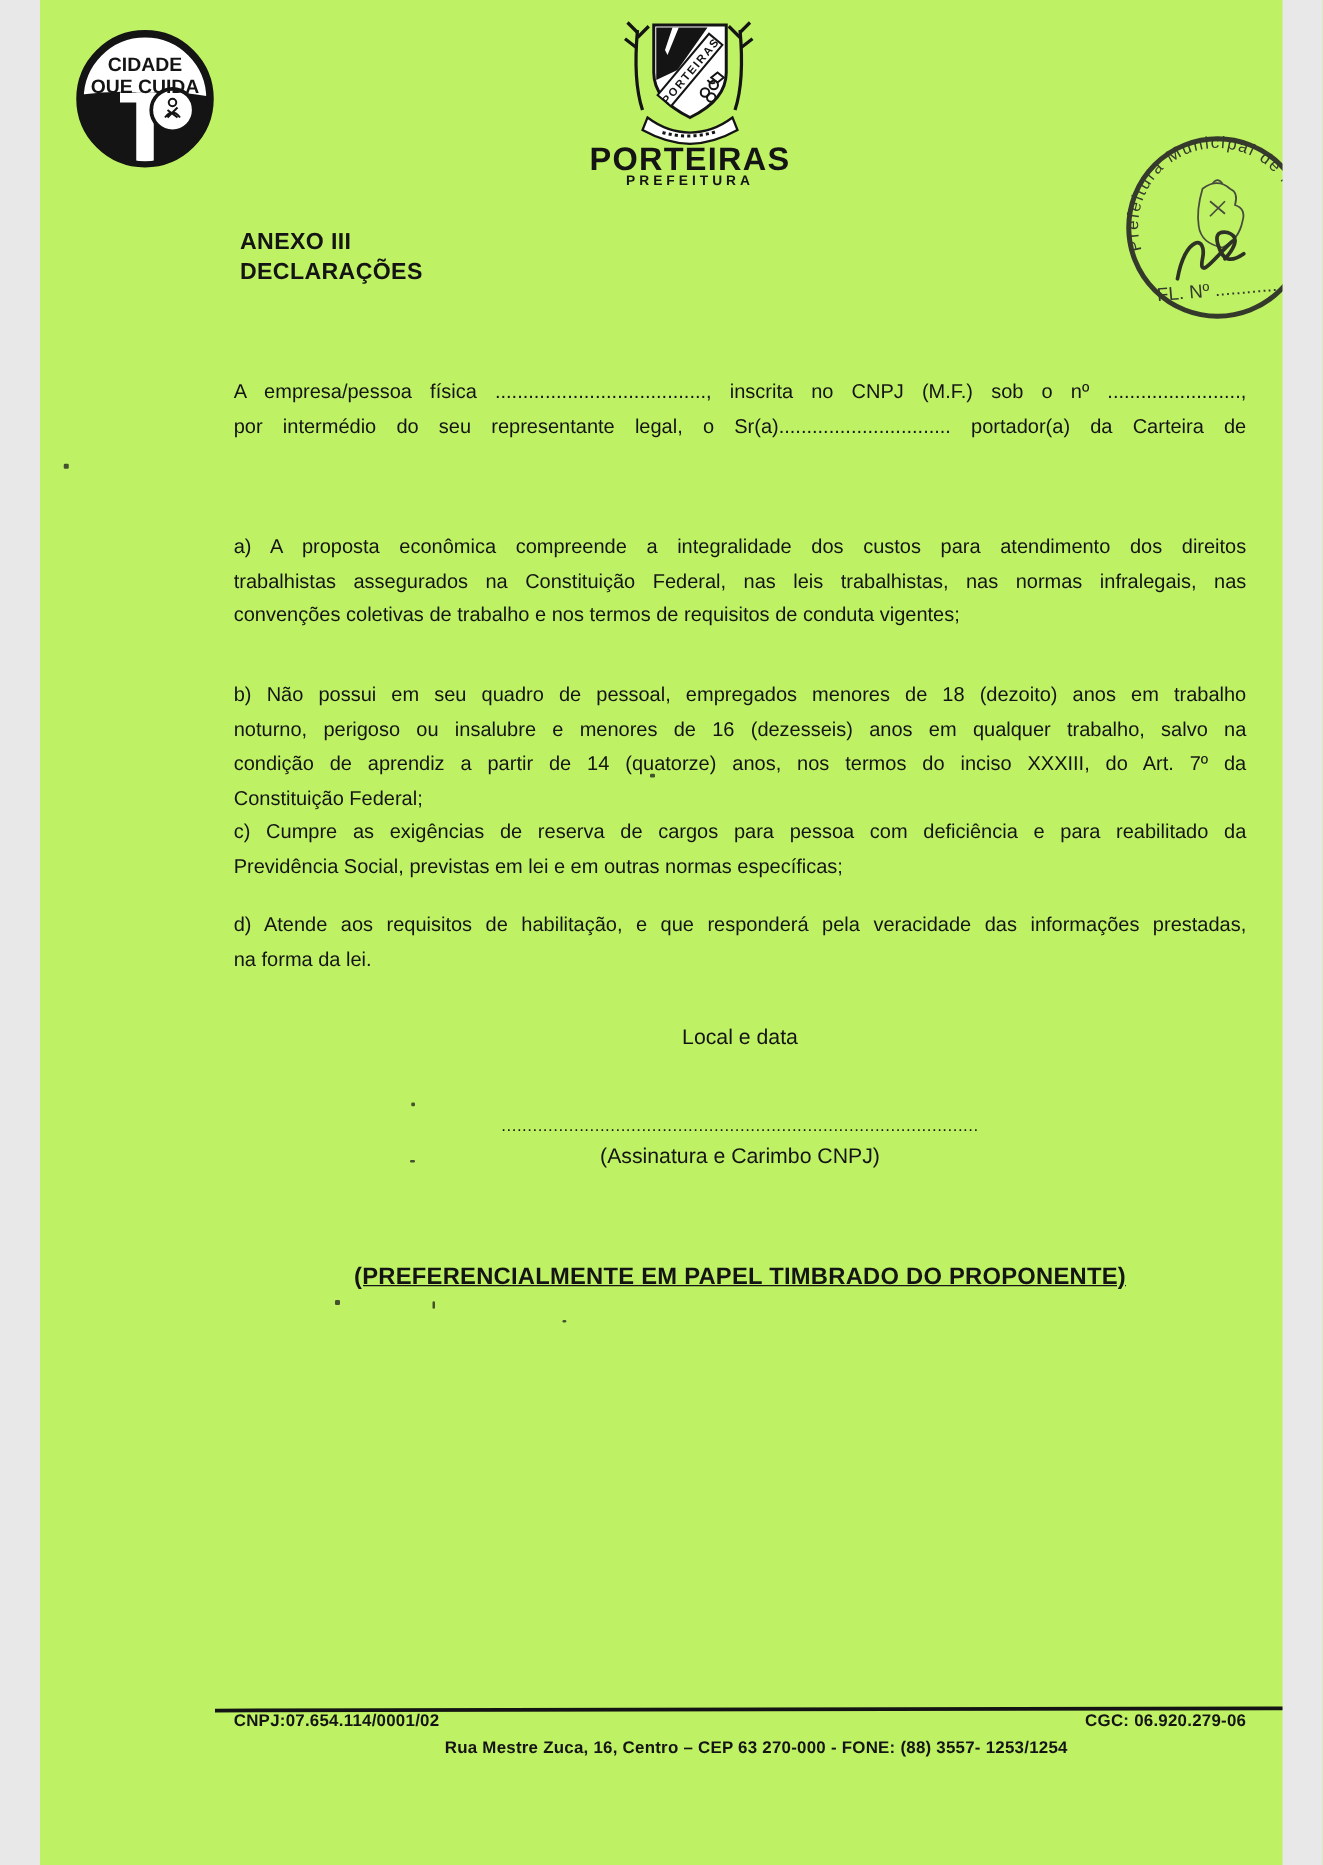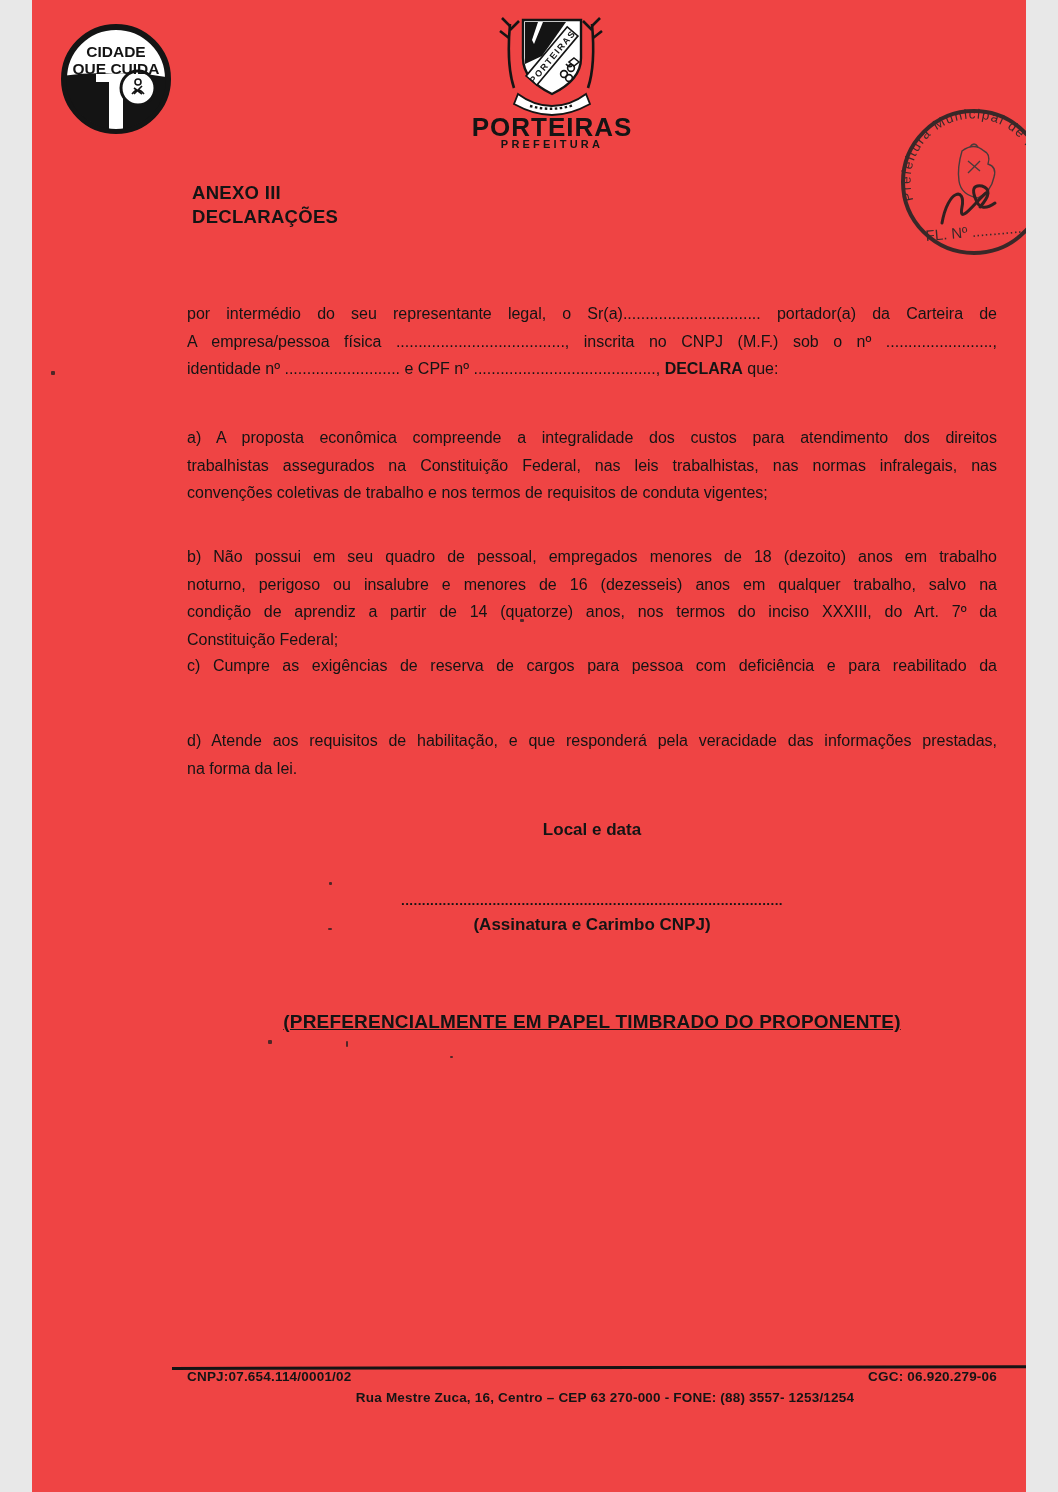--- a/index.html
+++ b/index.html
@@ -1,18 +1,18 @@
 <!DOCTYPE html>
 <html><head>
 <meta charset="utf-8">
 <style>
   html,body { margin:0; padding:0; background:#e8e8e8; }
   .page {
     position:relative; width:994px; height:1492px; margin:0 auto;
-    background:#ef4444; overflow:hidden; color:#141414;
+    background:#bef264; overflow:hidden; color:#141414;
     font-family:"Liberation Sans", sans-serif;
   }
   .abs { position:absolute; }
 
   
   .logo-left   { left:27px;  top:22px;  width:116px; height:116px; }
   .logo-center { left:438px; top:12px;  width:166px; height:138px; }
   .badge-unicef{ left:836px; top:6px;   width:121px; height:113px; }
   .stamp       { left:860px; top:103px; width:166px; height:160px; }
 
@@ -21,21 +21,21 @@
     left:160px; top:181px; width:800px; 
     font-size:18.5px; font-weight:700; line-height:24px; letter-spacing:.3px;
   }
 
   
   .textcol { left:155px; width:810px; font-size:16px; line-height:27.5px; }
   .tline   { width:100%; }
   .just    { text-align:justify; text-align-last:justify; }
   .bold    { font-weight:700; }
 
-  .center-line { left:155px; width:810px; text-align:center;font-weight:bold; }
+  .center-line { left:155px; width:810px; text-align:center; }
   .local-data  { top:820px; font-size:17px; }
   .sig-dots    { top:893px; font-size:13.5px; letter-spacing:.4px; }
   .sig-caption { top:915px; font-size:17px; }
   .note-line   { top:1011px; font-size:19px; font-weight:700; letter-spacing:.2px;text-decoration:underline; }
 
   
   .footer-rule { left:140px; top:1366px; width:906px; height:2.5px;
                  background:#141414; transform:rotate(-.12deg); }
   .footer-l1 { left:155px; top:1369px; width:810px; display:flex;
                justify-content:space-between; gap:22px;
@@ -136,40 +136,40 @@
       </g>
     </svg>
   </div>
 
   <div class="abs title-block">
     <div>ANEXO III</div>
     <div>DECLARAÇÕES</div>
   </div>
 
   <div class="abs textcol" style="top:300px">
+    <div class="tline just">A empresa/pessoa física ......................................, inscrita no CNPJ (M.F.) sob o nº ........................,</div>
     <div class="tline just">por intermédio do seu representante legal, o Sr(a)............................... portador(a) da Carteira de</div>
-    <div class="tline just">A empresa/pessoa física ......................................, inscrita no CNPJ (M.F.) sob o nº ........................,</div>
-    <div class="tline"><span>identidade nº .......................... e CPF nº ........................................., </span><span class="bold">DECLARA</span><span> que:</span></div>
   </div>
 
   <div class="abs textcol" style="top:424px">
     <div class="tline just">a) A proposta econômica compreende a integralidade dos custos para atendimento dos direitos</div>
     <div class="tline just">trabalhistas assegurados na Constituição Federal, nas leis trabalhistas, nas normas infralegais, nas</div>
     <div class="tline">convenções coletivas de trabalho e nos termos de requisitos de conduta vigentes;</div>
   </div>
 
   <div class="abs textcol" style="top:543px">
     <div class="tline just">b) Não possui em seu quadro de pessoal, empregados menores de 18 (dezoito) anos em trabalho</div>
     <div class="tline just">noturno, perigoso ou insalubre e menores de 16 (dezesseis) anos em qualquer trabalho, salvo na</div>
     <div class="tline just">condição de aprendiz a partir de 14 (quatorze) anos, nos termos do inciso XXXIII, do Art. 7º da</div>
     <div class="tline">Constituição Federal;</div>
   </div>
 
   <div class="abs textcol" style="top:652px">
     <div class="tline just">c) Cumpre as exigências de reserva de cargos para pessoa com deficiência e para reabilitado da</div>
+    <div class="tline">Previdência Social, previstas em lei e em outras normas específicas;</div>
   </div>
 
   <div class="abs textcol" style="top:727px">
     <div class="tline just">d) Atende aos requisitos de habilitação, e que responderá pela veracidade das informações prestadas,</div>
     <div class="tline">na forma da lei.</div>
   </div>
 
   <div class="abs center-line local-data">Local e data</div>
   <div class="abs center-line sig-dots">............................................................................................</div>
   <div class="abs center-line sig-caption">(Assinatura e Carimbo CNPJ)</div>

